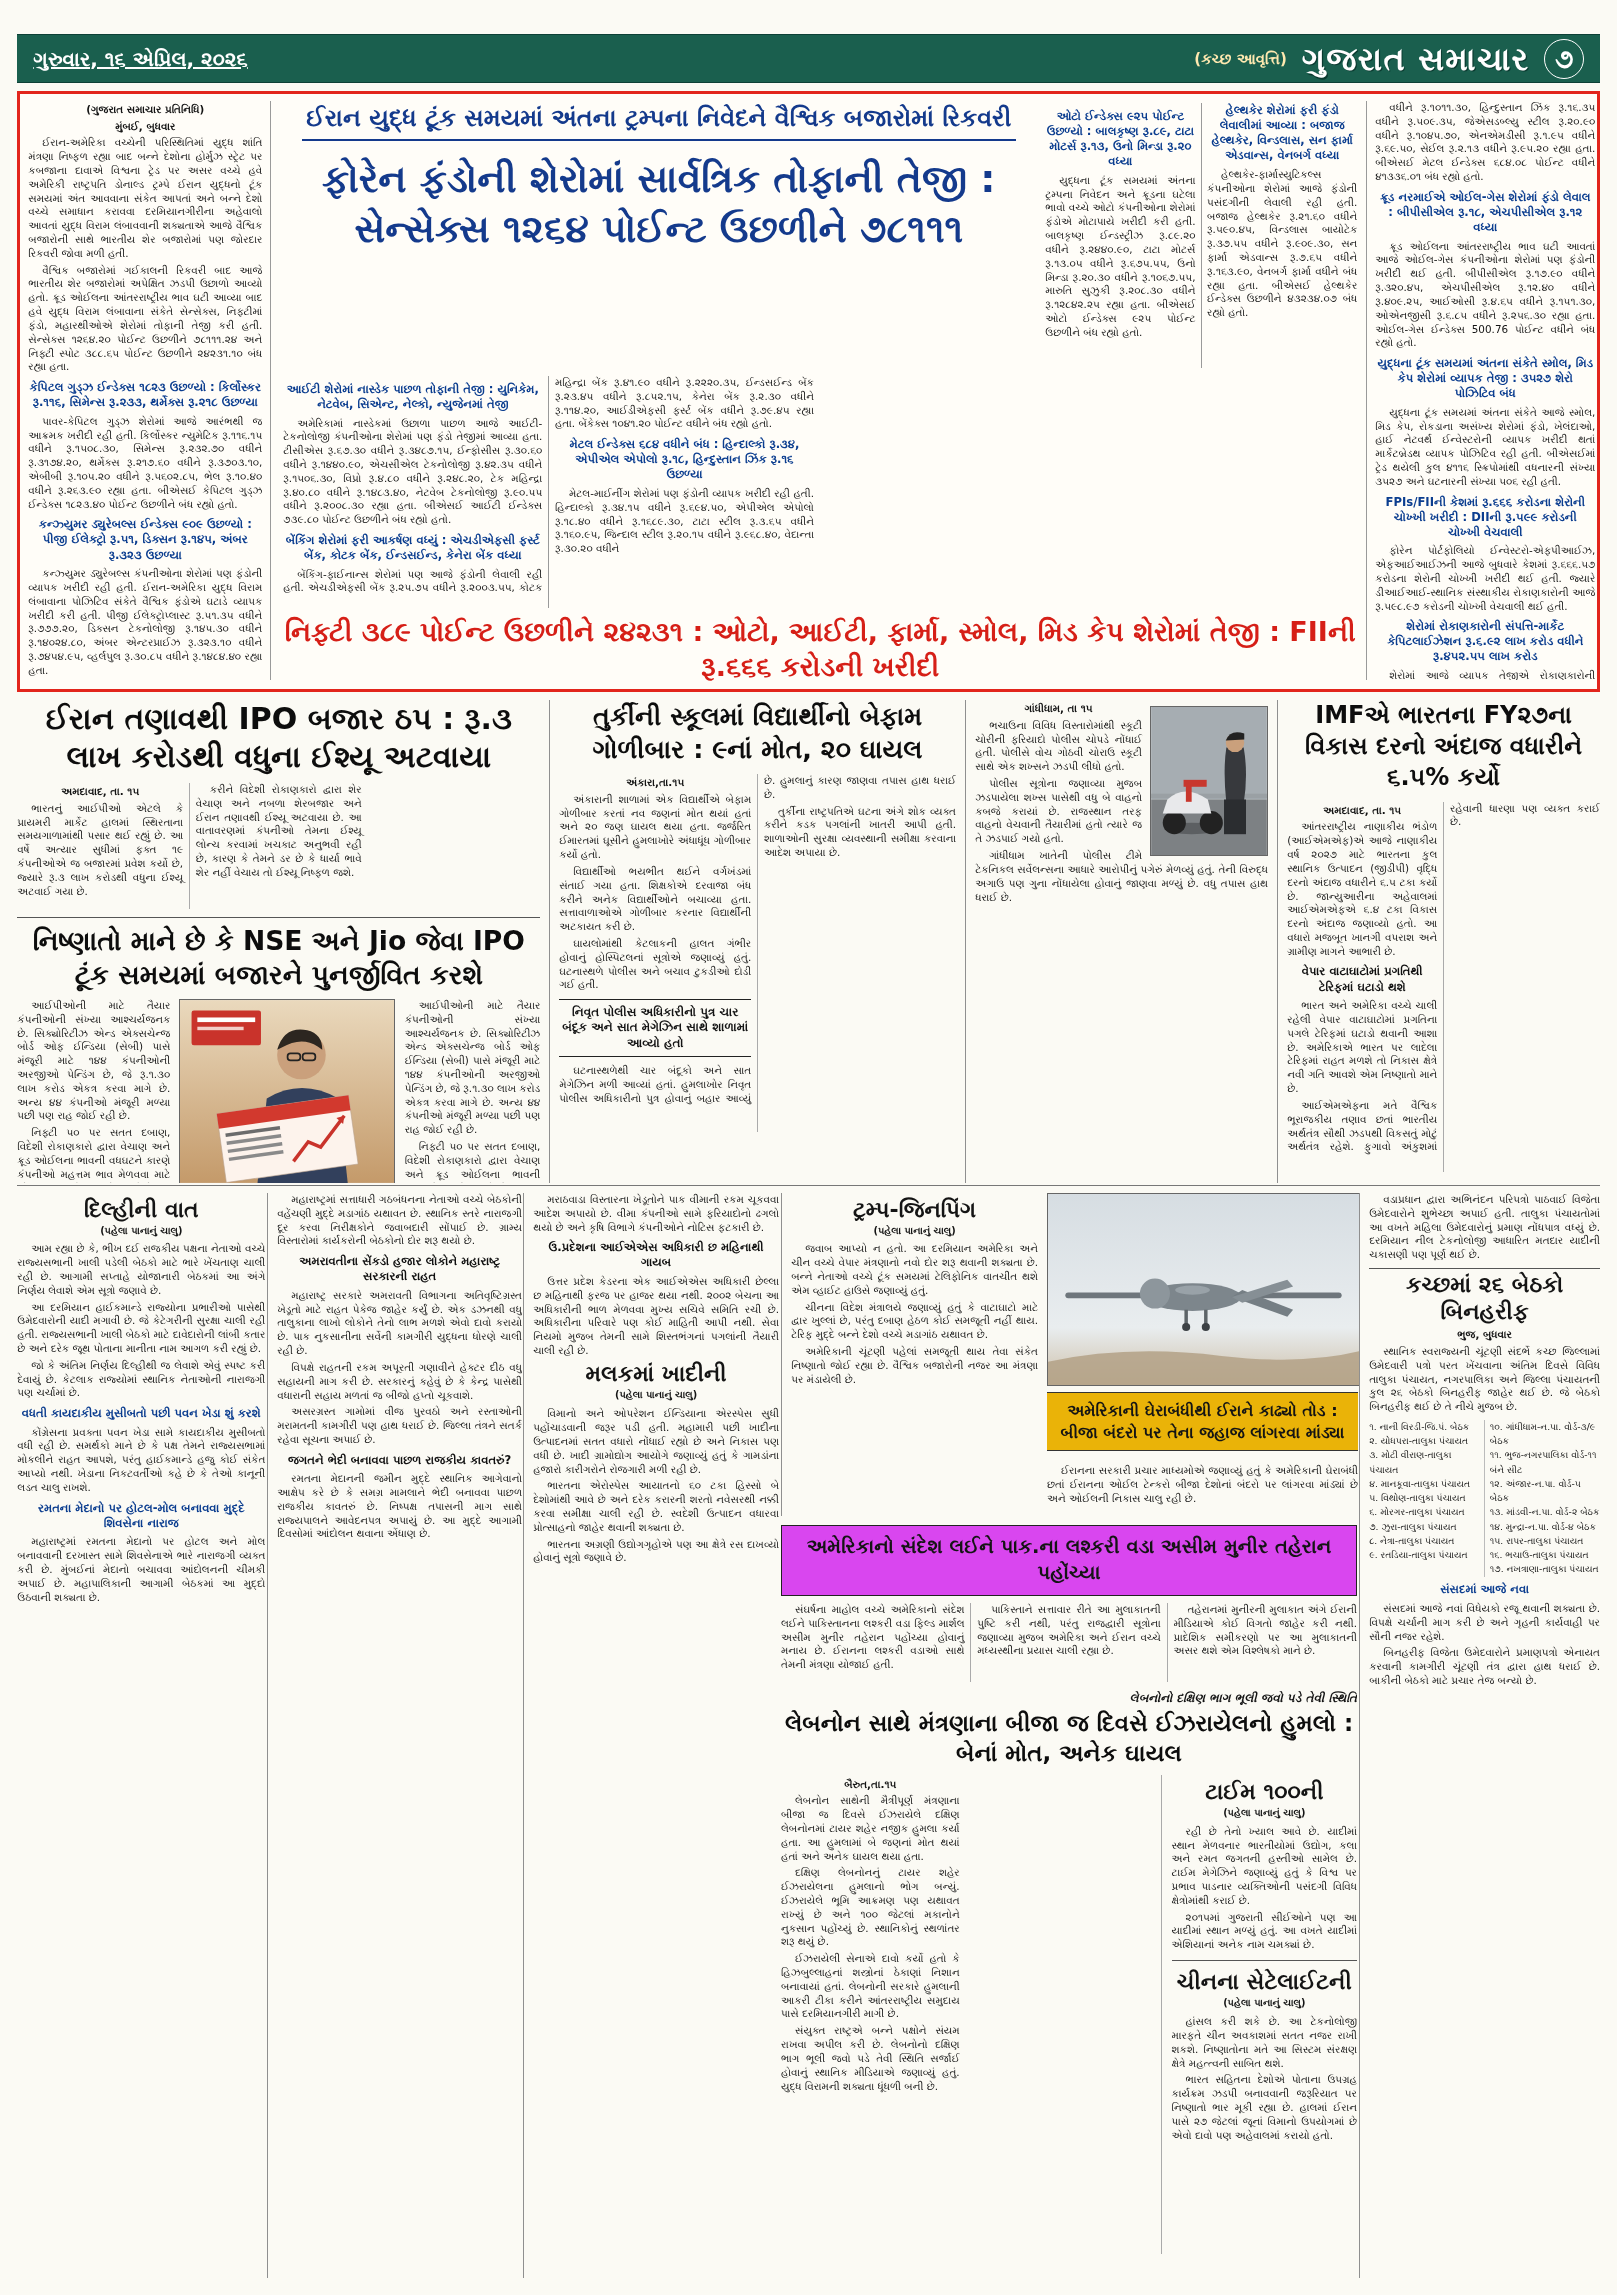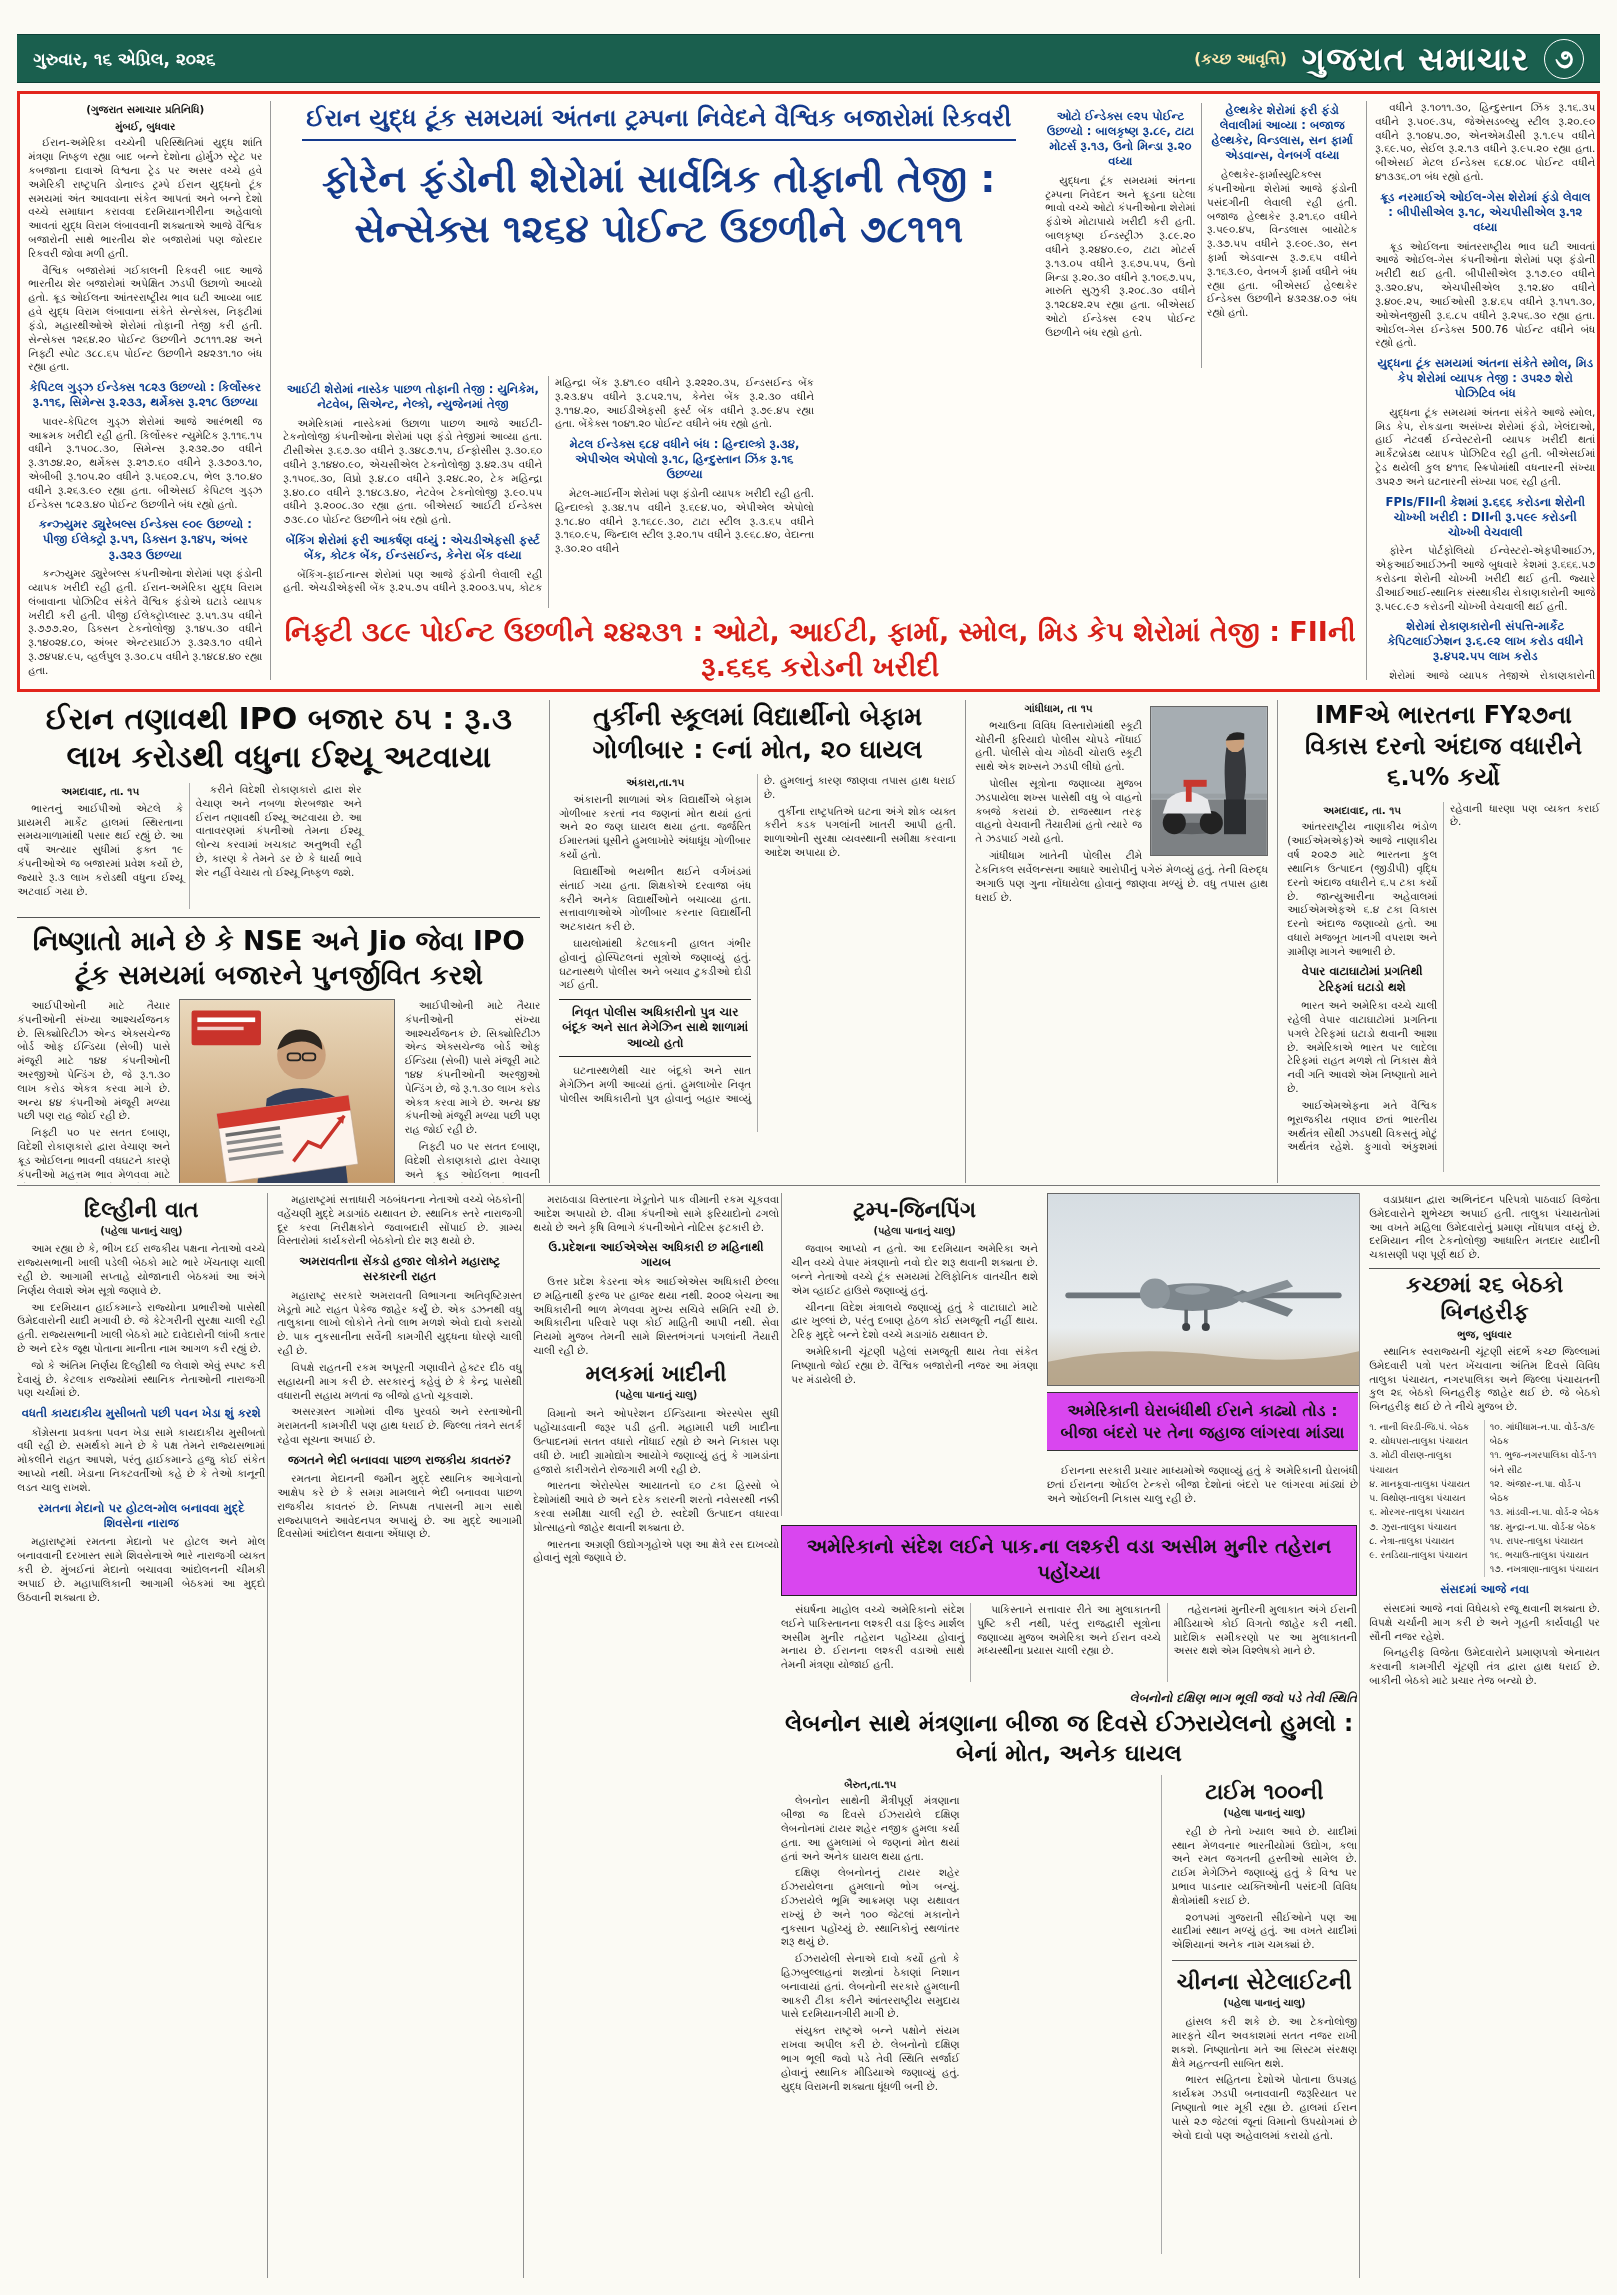--- a/index.html
+++ b/index.html
@@ -2,21 +2,21 @@
 <html style="font-size:9.2px"><head>
 <meta charset="utf-8">
 <style>
   html,body{margin:0;padding:0;background:#888;}
   .page{position:relative;width:1617px;height:2295px;background:#fbfaf4;
         font-family:"DejaVu Sans",sans-serif;color:#141414;overflow:hidden;margin:0 auto;}
   
   .mastbar{position:absolute;left:17.3px;top:34px;width:1583px;height:49px;
            background:#1a5f4e;border-top:1.7px solid #0d4036;border-bottom:1.7px solid #0d4036;
            display:flex;align-items:center;justify-content:space-between;padding:0 16px;box-sizing:border-box;}
-  .mast-date{color:#fff;font-size:17px;font-weight:bold;}
+  .mast-date{color:#fff;font-size:20px;font-weight:bold;text-decoration:underline;}
   .mast-right{display:flex;align-items:center;gap:15px;}
   .mast-edition{color:#ffe9b0;font-size:15px;font-weight:bold;}
   .mast-title{color:#fff;font-size:32px;font-weight:bold;letter-spacing:1.2px;text-shadow:1.2px 1.2px 0 #0b3a30;}
   .mast-page{color:#fff;font-size:26.6px;font-weight:bold;border:1.7px solid #fff;border-radius:50%;
              width:38px;height:38px;display:flex;align-items:center;justify-content:center;}
   
   .leadbox{position:absolute;left:17.3px;top:91px;width:1583px;height:601px;
            border:3.5px solid #e2251c;background:#fffdf8;box-sizing:border-box;}
   .lead-left{position:absolute;left:8px;top:7px;width:243px;height:579px;overflow:hidden;
              border-right:0.6px solid #9a9a9a;padding-right:8px;box-sizing:border-box;}
@@ -45,21 +45,21 @@
   .seg-li{font-size:9.2px;line-height:1.55;text-align:left;text-indent:0;margin:0;}
   .h2{font-weight:bold;text-align:center;color:#0d0d0d;}
   .block{position:absolute;box-sizing:border-box;overflow:hidden;}
   .rule-l{border-left:0.6px solid #8f8f8f;padding-left:9.2px;}
   .rule-t{border-top:1.2px solid #555;padding-top:5.8px;}
   .cols2{column-count:2;column-gap:12.7px;column-rule:0.6px solid #aaa;column-fill:auto;height:100%;}
   .cols3{column-count:3;column-gap:12.7px;column-rule:0.6px solid #aaa;column-fill:auto;height:100%;}
   .hrule{position:absolute;left:17.3px;width:1583px;height:1.2px;background:#777;}
   
   .highlight-strip{font-size:16px;line-height:1.35;font-weight:bold;text-align:center;
-                   background:#d946ef;border-top:1.7px solid #333;border-bottom:1.7px solid #333;padding:7px 4.6px;}
+                   background:#eab308;border-top:1.7px solid #333;border-bottom:1.7px solid #333;padding:7px 4.6px;}
   .boxed-head{border:1.7px solid #222;padding:8px 5.8px;font-size:19.6px;line-height:1.35;font-weight:bold;text-align:center;background:#d946ef;}
   .imgframe{border:0.6px solid #666;background:#ddd;}
   .listcols{column-count:2;column-gap:10.4px;column-rule:0.6px solid #bbb;}
 </style>
 </head>
 <body>
 
 <div class="page">
 
   <div class="mastbar">

